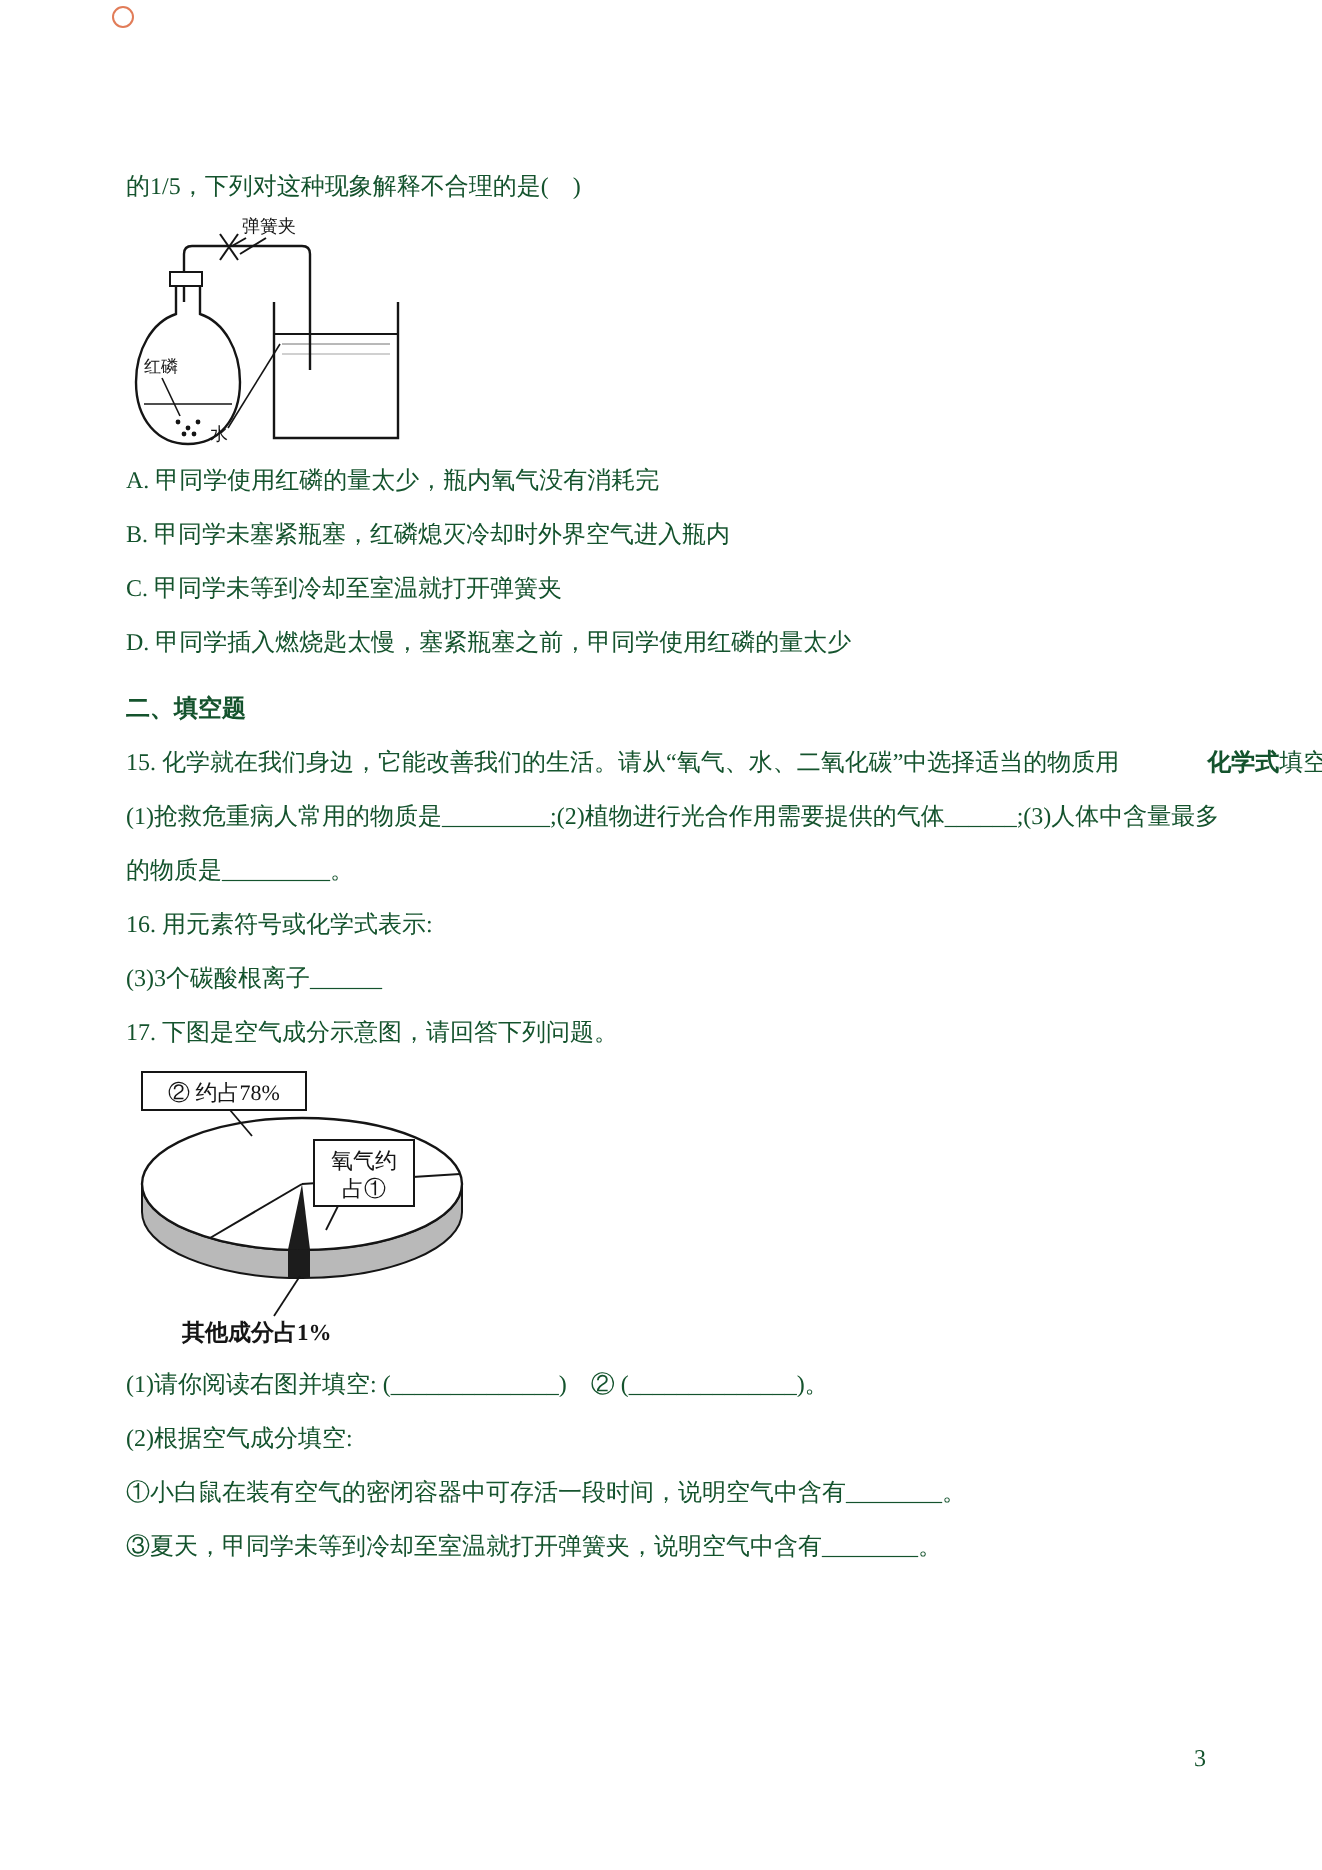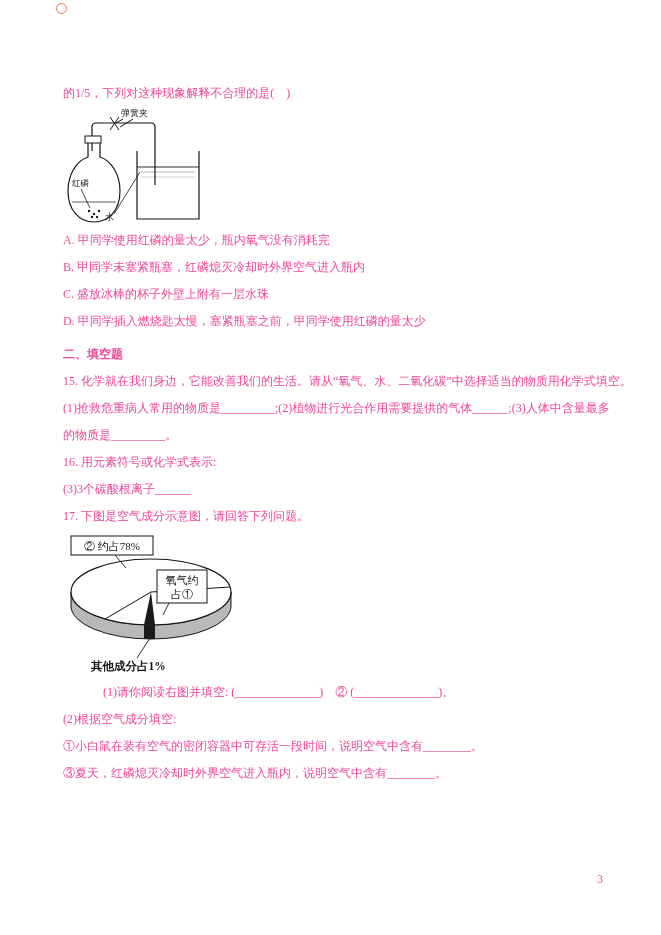--- a/index.html
+++ b/index.html
@@ -4,37 +4,37 @@
 <style>
   * { box-sizing: border-box; margin: 0; padding: 0; }
   html, body { background: #ffffff; }
   .page {
     position: relative;
     width: 661px;
     height: 935px;
     background: #ffffff;
     font-family: "Liberation Serif", "DejaVu Serif", serif;
     font-size: 12px;
-    color: #ec4899;
+    color: #14532d;
     overflow: hidden;
   }
   .content { padding: 80px 30px 0 63px; }
   .line { height: 27px; line-height: 27px; white-space: nowrap; }
-  .bold { font-weight: normal; }
+  .bold { font-weight: bold; padding-left: 44px; }
   .section-title { font-weight: bold; margin-top: 6px; font-size: 12px; }
   .q16-col { display: inline-block; width: 165px; }
   .fig { margin: 0; }
   svg { display: block; }
   svg text { font-family: "Liberation Serif", "DejaVu Serif", serif; fill: #151515; }
   .page-number { position: absolute; right: 58px; top: 872px; font-size: 12px; }
   .corner-mark {
     position: absolute; left: 56px; top: 3px; width: 11px; height: 11px;
     border: 1.5px solid #d95b2e; border-radius: 50%; opacity: 0.8;
   }
-  .sub1 { margin-top: 4px; margin-left: 40px; }
+  .sub1 { margin-top: 4px; }
 </style>
 </head>
 <body>
 
 <div class="page">
 
   <div class="corner-mark"></div>
 
   <div class="content">
 
@@ -74,21 +74,21 @@
           <line x1="78" y1="65" x2="132" y2="65" stroke-width="0.5" opacity="0.6"></line>
           <line x1="78" y1="70" x2="132" y2="70" stroke-width="0.5" opacity="0.4"></line>
         </g>
         <text x="42" y="113" font-size="9">水</text>
         <line x1="51" y1="107" x2="77" y2="65" stroke="#151515" stroke-width="0.8"></line>
       </svg>
     </div>
 
     <div class="line">A. 甲同学使用红磷的量太少，瓶内氧气没有消耗完</div>
     <div class="line">B. 甲同学未塞紧瓶塞，红磷熄灭冷却时外界空气进入瓶内</div>
-    <div class="line">C. 盛放冰棒的杯子外壁上附有一层水珠</div>
+    <div class="line">C. 甲同学未等到冷却至室温就打开弹簧夹</div>
     <div class="line">D. 甲同学插入燃烧匙太慢，塞紧瓶塞之前，甲同学使用红磷的量太少</div>
 
     <div class="line section-title">二、填空题</div>
 
     <div class="line">
       <span>15. 化学就在我们身边，它能改善我们的生活。请从“氧气、水、二氧化碳”中选择适当的物质用</span><span class="bold">化学式</span><span>填空。</span>
     </div>
     <div class="line">(1)抢救危重病人常用的物质是_________;(2)植物进行光合作用需要提供的气体______;(3)人体中含量最多</div>
     <div class="line">的物质是_________。</div>
 
@@ -120,19 +120,19 @@
         <line x1="106" y1="73" x2="100" y2="85" stroke="#151515" stroke-width="0.9"></line>
 
         <line x1="74" y1="128" x2="87" y2="108" stroke="#151515" stroke-width="0.9"></line>
         <text x="28" y="140" font-size="11.5" font-weight="bold">其他成分占1%</text>
       </svg>
     </div>
 
     <div class="line sub1">(1)请你阅读右图并填空: (______________)　② (______________)。</div>
     <div class="line">(2)根据空气成分填空:</div>
     <div class="line">①小白鼠在装有空气的密闭容器中可存活一段时间，说明空气中含有________。</div>
-    <div class="line">③夏天，红磷熄灭冷却时外界空气进入瓶内，说明空气中含有________。</div>
+    <div class="line">③夏天，甲同学未等到冷却至室温就打开弹簧夹，说明空气中含有________。</div>
 
   </div>
 
   <div class="page-number">3</div>
 
 </div>
 
 </body></html>

